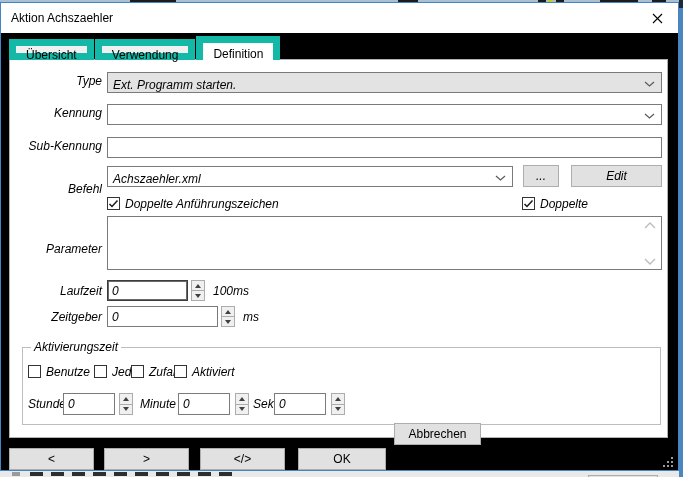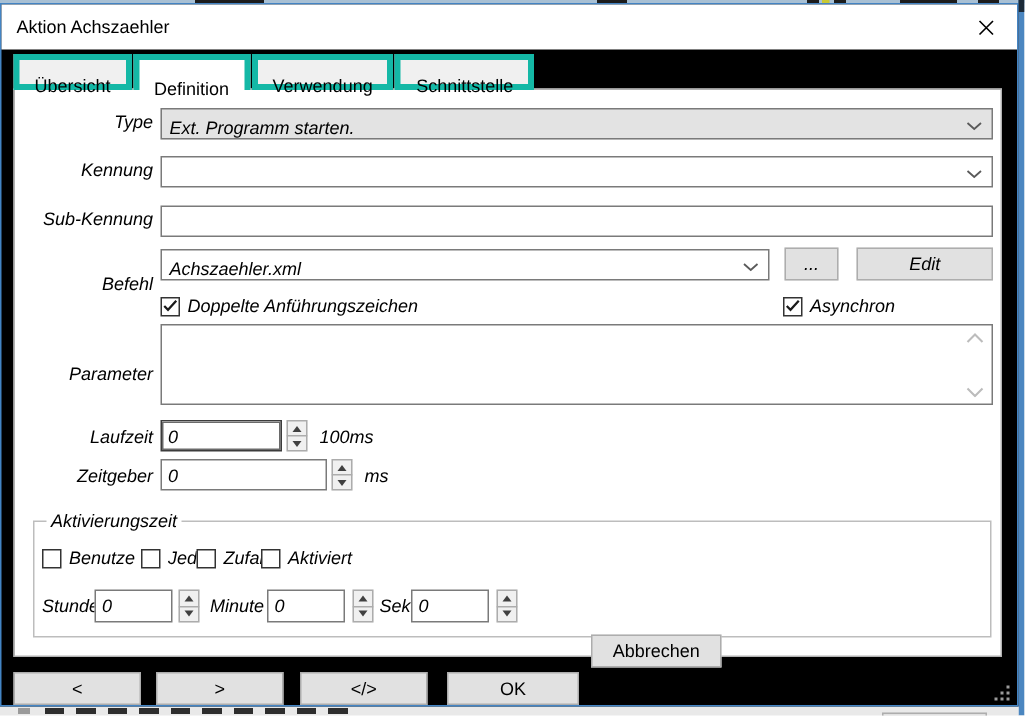--- a/index.html
+++ b/index.html
@@ -23,22 +23,22 @@
   
   .dialog { position:absolute; left:0; top:2px; width:679px; height:469px;
     background:#000000; border:1px solid #4384c4; }
   .titlebar { position:absolute; left:0; top:0; width:100%; height:30px; background:#fff; }
   .title { position:absolute; left:10px; top:0; line-height:30px; }
   .closebtn { position:absolute; right:6px; top:3px; width:30px; height:24px;
     background:transparent; border:none; display:flex; align-items:center; justify-content:center; cursor:pointer; }
 
   
   .tabs { position:absolute; left:8px; top:33px; height:24px; display:flex; align-items:flex-end; z-index:2; }
-  .tab { height:21px; line-height:19px; padding:8px 10px; margin-right:1px;
-    border:4px solid #14b8a6; background:#f0f0f0; cursor:pointer; white-space:nowrap; }
+  .tab { height:21px; line-height:19px; padding:0 10px; margin-right:1px;
+    border:7px solid #14b8a6; background:#f0f0f0; cursor:pointer; white-space:nowrap; }
   .tab.active { height:24px; line-height:22px; background:#fff; border-bottom:none; }
 
   .page { position:absolute; left:8px; top:56px; width:659px; height:379px;
     background:#fff; border:1px solid #b2b2b2;font-style:italic; }
 
   .flabel { position:absolute; left:0; width:92px; text-align:right; }
 
   .field { position:absolute; left:97px; height:21px; border:1px solid #7a7a7a; background:#fff; }
   .combo { display:flex; align-items:center; padding:4px 20px 0 5px; }
   .combo .chev { position:absolute; right:6px; top:8px; }
@@ -54,21 +54,21 @@
     border:1px solid #7a7a7a; background:#fff; resize:none; overflow:hidden; font:inherit; padding:2px 18px 2px 4px; outline:none; }
   .pchev { position:absolute; }
 
   .spin { position:absolute; width:14px; height:21px; display:flex; flex-direction:column; }
   .spin .sb { flex:1; border:1px solid #acacac; background:#f0f0f0;
     display:flex; align-items:center; justify-content:center; padding:0; cursor:pointer; }
   .spin .sb + .sb { margin-top:-1px; }
   .tri-up { width:0; height:0; border-left:3px solid transparent; border-right:3px solid transparent; border-bottom:4px solid #404040; }
   .tri-dn { width:0; height:0; border-left:3px solid transparent; border-right:3px solid transparent; border-top:4px solid #404040; }
 
-  .cbwrap { position:absolute; display:inline-flex; align-items:center; gap:5px; cursor:pointer; }
+  .cbwrap { position:absolute; display:inline-flex; gap:5px; cursor:pointer; }
   .cbbox { width:13px; height:13px; border:1px solid #333; background:#fff;
     display:flex; align-items:center; justify-content:center; flex:none; }
 
   .group { position:absolute; left:12px; top:287px; width:639px; height:78px; border:1px solid #bdbdbd; }
   .gtitle { position:absolute; left:8px; top:-8px; background:#fff; padding:0 3px; }
 
   .grip { position:absolute; right:5px; bottom:3px; width:10px; height:10px; }
   .grip i { position:absolute; width:2px; height:2px; background:#9a9a9a; }
 </style>
 </head>
@@ -97,23 +97,22 @@
     <span class="title">Aktion Achszaehler</span>
     <button class="closebtn">
       <svg width="11" height="11" viewBox="0 0 11 11">
         <path d="M1 1 L10 10 M10 1 L1 10" stroke="#000" stroke-width="1.1"></path>
       </svg>
     </button>
   </div>
 
   <div class="tabs">
     <div class="tab">Übersicht</div>
+    <div class="tab">Verwendung</div>
     <div class="tab active">Definition</div>
-    <div class="tab">Verwendung</div>
-    <div class="tab">Schnittstelle</div>
   </div>
 
   <div class="page">
 
     <span class="flabel" style="top:14px">Type</span>
     <div class="field combo gray" style="top:12px;width:555px">
       <span>Ext. Programm starten.</span>
       <svg class="chev" width="11" height="6" viewBox="0 0 11 6">
         <polyline points="1,1 5.5,5 10,1" fill="none" stroke="#5a5a5a" stroke-width="1.2"></polyline>
       </svg>
@@ -147,21 +146,21 @@
         </svg>
       </span>
       <span>Doppelte Anführungszeichen</span>
     </label>
     <label class="cbwrap" style="left:512px;top:137px">
       <span class="cbbox">
         <svg width="11" height="10" viewBox="0 0 11 10">
           <polyline points="1.5,5 4,7.5 9.5,1.5" fill="none" stroke="#1a1a1a" stroke-width="1.5"></polyline>
         </svg>
       </span>
-      <span>Asynchron</span>
+      <span>Doppelte</span>
     </label>
 
     <span class="flabel" style="top:182px">Parameter</span>
     <textarea class="param" style=""></textarea>
     <svg class="pchev" style="left:634px;top:162px" width="12" height="7" viewBox="0 0 12 7">
       <polyline points="1,6 6,1 11,6" fill="none" stroke="#bcbcbc" stroke-width="1.4"></polyline>
     </svg>
     <svg class="pchev" style="left:634px;top:198px" width="12" height="7" viewBox="0 0 12 7">
       <polyline points="1,1 6,6 11,1" fill="none" stroke="#bcbcbc" stroke-width="1.4"></polyline>
     </svg>

